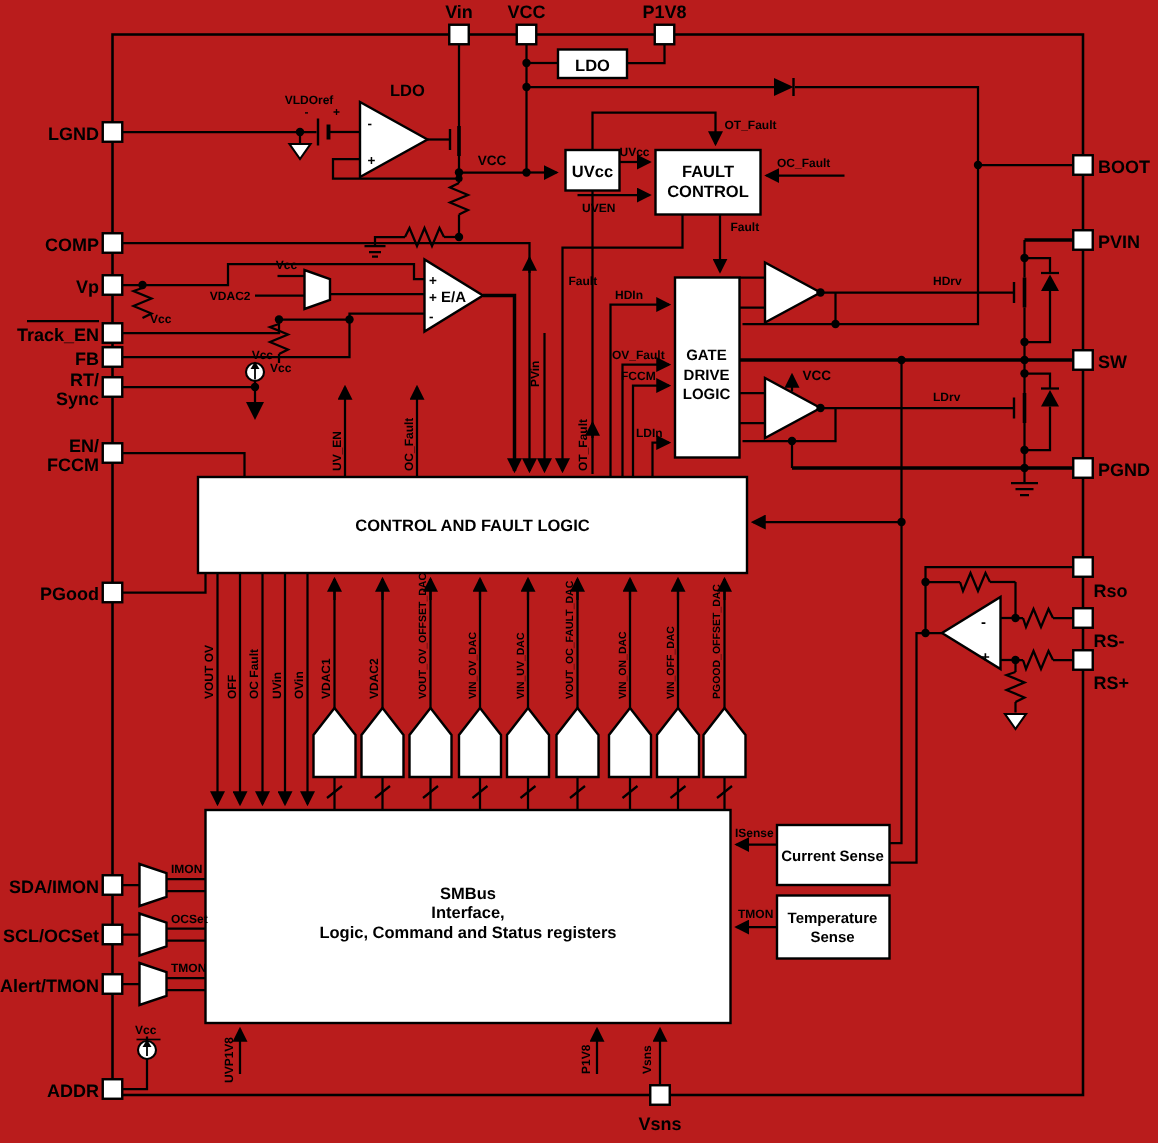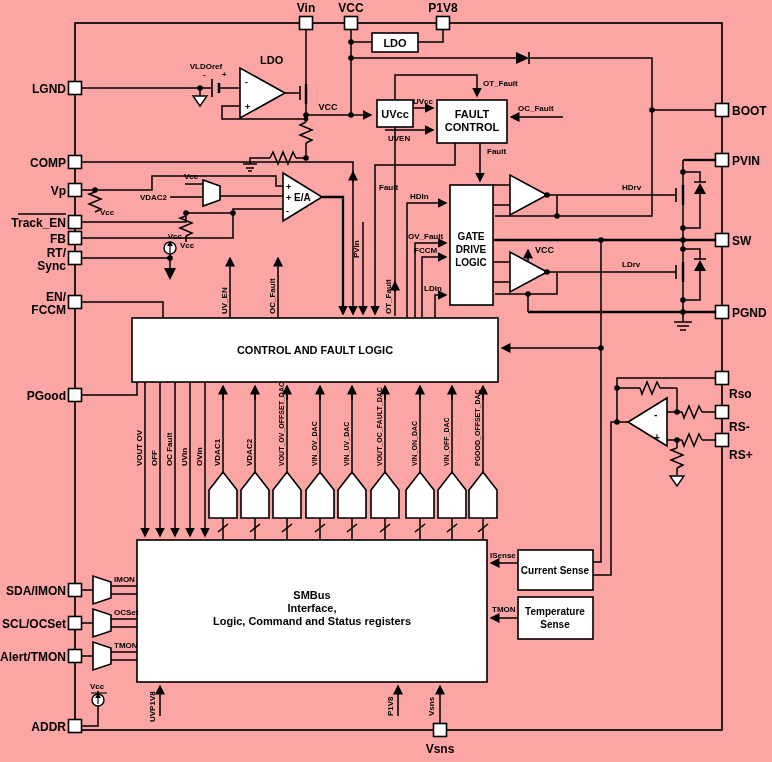--- a/index.html
+++ b/index.html
@@ -1,16 +1,16 @@
 <!DOCTYPE html>
 <html><head>
 <meta charset="utf-8">
 <style>
   html,body{margin:0;padding:0;background:#fff;}
-  .page{width:772px;height:762px;position:relative;background:#fca5a5;}
+  .page{width:772px;height:762px;position:relative;background:#b91c1c;}
   svg text{font-family:"Liberation Sans","DejaVu Sans",sans-serif;font-weight:bold;fill:#000;}
   .t12{font-size:12px}.t11{font-size:11px}.t10{font-size:10px}.t9{font-size:9px}.t8{font-size:8px}.t7{font-size:7px}
   .mid{text-anchor:middle}.end{text-anchor:end}
   .w{stroke:#000;stroke-width:1.5;fill:none}
   .wt{stroke:#000;stroke-width:2.3;fill:none}
   .thin{stroke:#000;stroke-width:1.1;fill:none}
   .blk{fill:#fff;stroke:#000;stroke-width:1.6}
   .solid{fill:#000;stroke:none}
   .open{fill:#fff;stroke:#000;stroke-width:1.4}
 </style>

